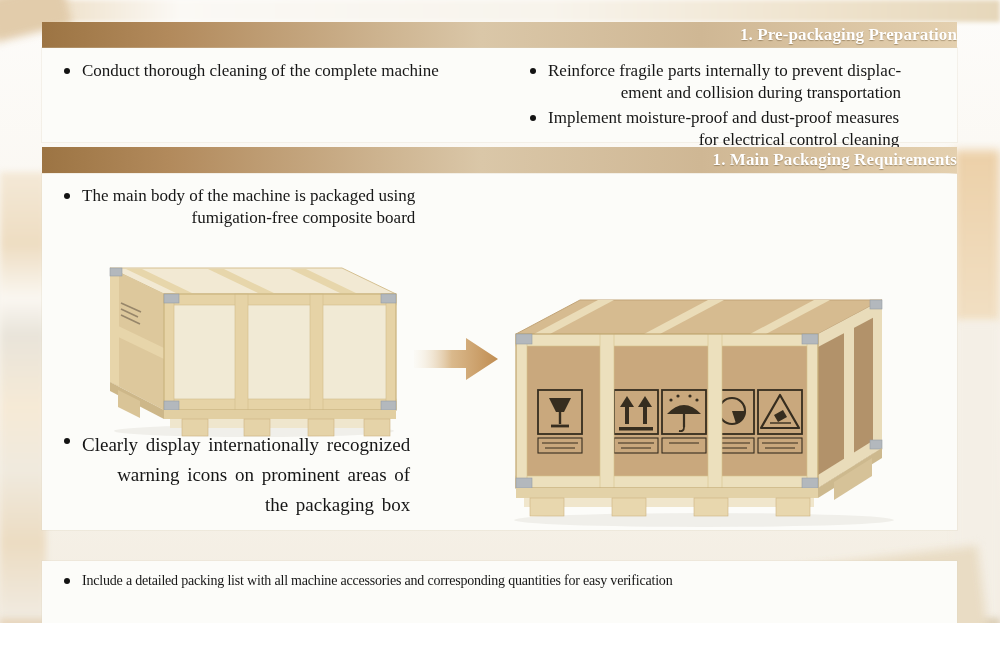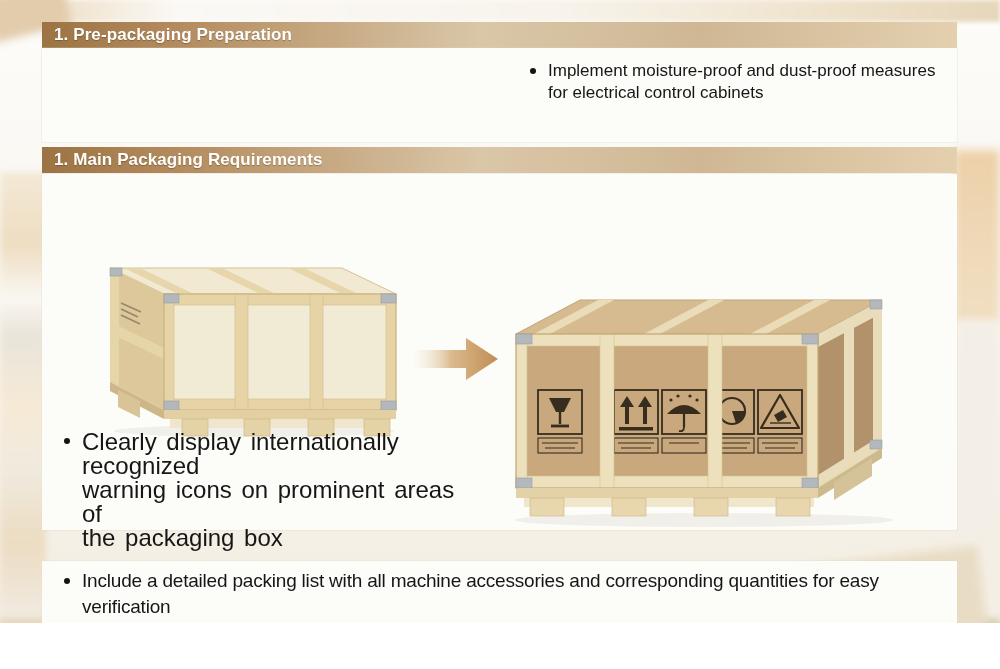--- a/index.html
+++ b/index.html
@@ -1,18 +1,18 @@
 <!DOCTYPE html>
 <html><head>
 <meta charset="utf-8">
 <style>
   html,body{margin:0;padding:0;}
   .page{position:relative;width:1000px;height:623px;overflow:hidden;
         background:linear-gradient(180deg,#fdfcfa 0%,#f8f4ec 60%,#f3ede2 100%);
-        font-family:Liberation Sans, sans-serif;color:#151515;}
+        font-family:Liberation Serif, serif;color:#151515;text-align:right;}
   
   .bg{position:absolute;pointer-events:none;}
   .bg-top{left:0;top:0;width:1000px;height:22px;filter:blur(2px);
         background:linear-gradient(90deg,#e9d6b7 0%,#fbf9f5 18%,#f8f4ec 55%,#efe3cd 82%,#e6d7ba 100%);}
   .bg-tl{left:-12px;top:-10px;width:80px;height:44px;background:#e2ccab;transform:rotate(-14deg);filter:blur(4px);}
   .bg-leftshelf{left:0;top:172px;width:46px;height:452px;filter:blur(3px);
         background:linear-gradient(180deg,#f4e9d7 0%,#eeddc2 16%,#faf7f1 28%,#e9e4da 36%,#f6ead6 52%,#f0eade 66%,#ecdcc2 82%,#f1ece3 100%);}
   .bg-rightstrip{right:0;top:150px;width:46px;height:172px;filter:blur(5px);
         background:linear-gradient(180deg,#ecd0a8 0%,#f1dfc3 100%);}
   .bg-rightstrip2{right:0;top:322px;width:45px;height:300px;background:#f4efe6;filter:blur(4px);}
@@ -30,25 +30,25 @@
   #panel1{top:48px;height:94px;} #panel2{top:174px;height:356px;} #panel3{top:561px;height:62px;}
   
   .bullet{display:flex;margin:0 0 4px 0;}
   .dot{flex:none;width:6px;height:6px;border-radius:50%;background:#131313;margin:8px 12px 0 0;}
   .btext{white-space:pre-line;font-size:17px;line-height:21.5px;color:#161616;}
   .col{position:absolute;}
   .p1-left{left:22px;top:12px;width:455px;}
   .p1-right{left:488px;top:12px;width:425px;}
   .p2-left-b1{left:22px;top:11px;width:455px;}
   .p2-left-b2{left:22px;top:256px;width:410px;}
-  .p2-left-b2 .btext{font-size:24px;line-height:24px;word-spacing:3px;}
+  .p2-left-b2 .btext{font-size:19px;line-height:30px;word-spacing:3px;}
   .p2-right-b1{left:488px;top:11px;width:430px;}
   .p2-right-b1 .btext{word-spacing:1.5px;}
   .p3{left:22px;top:7px;width:885px;}
-  .p3 .btext{font-size:19px;line-height:26px;letter-spacing:-0.2px;}
+  .p3 .btext{font-size:14px;line-height:26px;letter-spacing:-0.2px;}
   .p3 .dot{margin-top:10px;}
   .fig{position:absolute;}
   #left-crate{left:52px;top:74px;}
   #arrow{left:372px;top:162px;}
   #right-crate{left:462px;top:98px;}
 </style>
 </head>
 <body>
 
 <div class="page">
@@ -60,34 +60,50 @@
   <div class="bg bg-rightstrip2"></div>
   <div class="bg bg-bottom"></div>
   <div class="bg bg-bl-machine"></div>
   <div class="bg bg-br-machine"></div>
 
   <div class="bar" id="bar1">
     <span>1. Pre-packaging Preparation</span>
   </div>
   <div class="panel" id="panel1">
     <div class="col p1-left">
+      <div class="bullet">
+        <span class="dot"></span>
+        <span class="btext">Conduct thorough cleaning of the complete machine</span>
+      </div>
     </div>
     <div class="col p1-right">
       <div class="bullet">
         <span class="dot"></span>
+        <span class="btext">Reinforce fragile parts internally to prevent displac-
+ement and collision during transportation</span>
+      </div>
+      <div class="bullet">
+        <span class="dot"></span>
         <span class="btext">Implement moisture-proof and dust-proof measures
-for electrical control cabinets</span>
+for electrical control cleaning</span>
       </div>
     </div>
   </div>
 
   <div class="bar" id="bar2">
     <span>1. Main Packaging Requirements</span>
   </div>
   <div class="panel" id="panel2">
+    <div class="col p2-left-b1">
+      <div class="bullet">
+        <span class="dot"></span>
+        <span class="btext">The main body of the machine is packaged using
+fumigation-free composite board</span>
+      </div>
+    </div>
 
     <svg class="fig" id="left-crate" width="310" height="190" viewBox="0 0 310 190">
       <ellipse cx="160" cy="183" rx="140" ry="6" fill="rgba(90,75,45,0.07)"></ellipse>
 
       <polygon points="70,46 16,20 248,20 302,46" fill="#f2e9d3" stroke="#d6c192" stroke-width="1"></polygon>
       <polygon points="84,46 32,21 48,21 100,46" fill="#e7d6ab"></polygon>
       <polygon points="166,46 114,21 130,21 182,46" fill="#e7d6ab"></polygon>
       <polygon points="248,46 196,21 212,21 264,46" fill="#e7d6ab"></polygon>
 
       <polygon points="16,20 70,46 70,162 16,134" fill="#ddc89c"></polygon>

